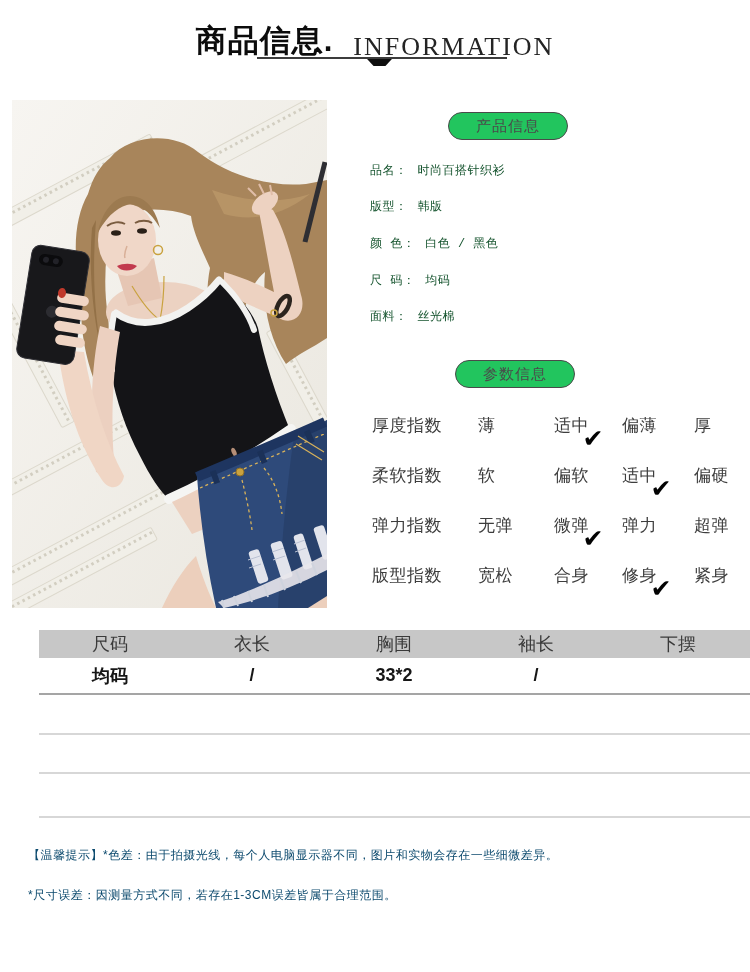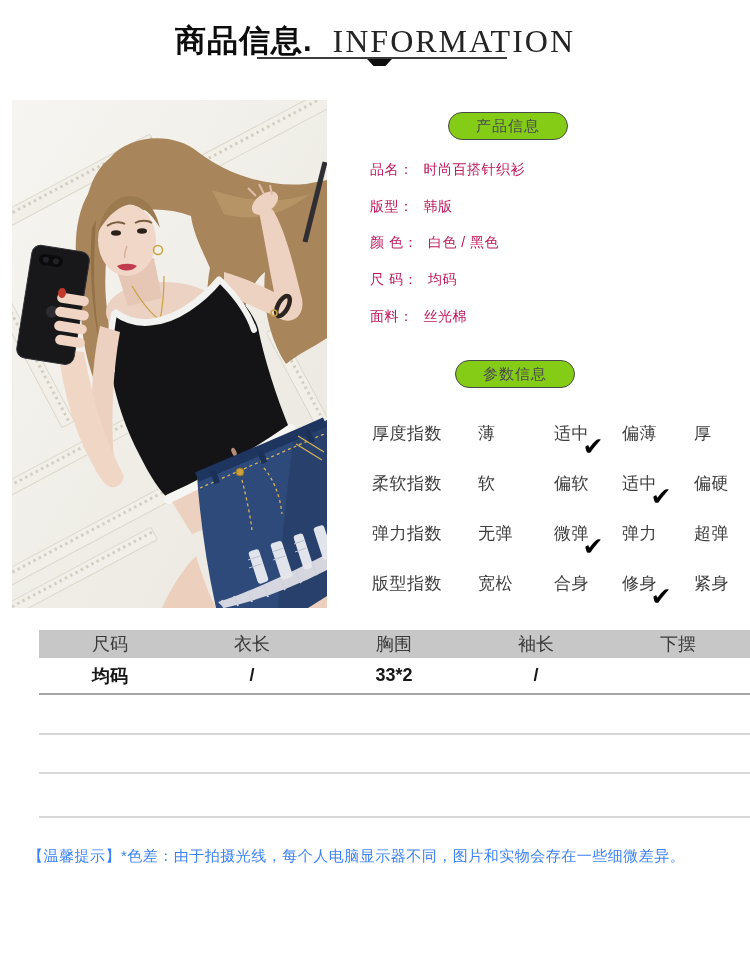--- a/index.html
+++ b/index.html
@@ -2,48 +2,48 @@
 <html><head>
 <meta charset="utf-8">
 <style>
   html,body{margin:0;padding:0;}
   body{
     width:750px;height:972px;position:relative;background:#ffffff;
     font-family:"Liberation Sans","DejaVu Sans",sans-serif;
     overflow:hidden;
   }
   
-  .header{position:absolute;top:20px;left:0;width:750px;display:flex;justify-content:center;align-items:center;gap:20px;}
+  .header{position:absolute;top:20px;left:0;width:750px;display:flex;justify-content:center;align-items:flex-end;gap:20px;}
   .header-cn{font-size:31px;font-weight:bold;color:#0c0c0c;letter-spacing:1px;}
-  .header-en{font-size:32px;font-family:"Liberation Serif","DejaVu Serif",serif;color:#242424;letter-spacing:2px;}
+  .header-en{font-size:26px;font-family:"Liberation Serif","DejaVu Serif",serif;color:#242424;letter-spacing:2px;}
   .header-line{position:absolute;left:257px;top:57px;width:250px;height:2px;background:#3c3c3c;}
   .header-tab{position:absolute;left:366px;top:59px;width:27px;height:7px;background:#0e0e0e;clip-path:polygon(4% 0,96% 0,72% 100%,28% 100%);}
   
   .photo{position:absolute;left:12px;top:100px;width:315px;height:508px;overflow:hidden;background:#f3f1ec;}
   
   .rpanel{position:absolute;left:360px;top:100px;width:386px;}
-  .pill{width:118px;height:26px;border:1px solid #4a4a4a;border-radius:14px;display:flex;align-items:center;justify-content:center;font-size:15px;color:#4a4a4a;background:#84cc16;letter-spacing:1px;}
+  .pill{width:118px;height:26px;border:1px solid #4a4a4a;border-radius:14px;display:flex;align-items:center;justify-content:center;font-size:15px;color:#4a4a4a;background:#22c55e;letter-spacing:1px;}
   .pill-product{position:absolute;left:88px;top:12px;}
   .pill-params{position:absolute;left:95px;top:260px;}
   .fields{position:absolute;left:10px;top:52px;width:370px;}
-  .field-row{height:36.6px;display:flex;align-items:center;font-size:14px;color:#be185d;letter-spacing:0.5px;}
+  .field-row{height:36.6px;display:flex;align-items:center;font-size:12px;color:#14532d;letter-spacing:0.5px;font-family:Liberation Mono, monospace;}
   .field-value{margin-left:10px;}
-  .params-rows{position:absolute;left:12px;top:308px;width:374px;}
+  .params-rows{position:absolute;left:12px;top:300px;width:374px;}
   .param-row{display:grid;grid-template-columns:106px 76px 68px 72px 1fr;align-items:center;height:50px;font-size:17px;color:#3d3d3d;letter-spacing:0.5px;}
   .param-opt{position:relative;display:inline-block;justify-self:start;}
   .check{position:absolute;right:-15px;bottom:-14px;font-size:25px;font-weight:bold;color:#020202;line-height:1;}
   
   .size-table{position:absolute;left:8px;top:630px;width:750px;padding-left:31px;}
   .st-header{height:28px;background:#c7c7c7;display:grid;grid-template-columns:repeat(5,142px);align-items:center;text-align:center;font-size:18px;color:#3a3a3a;}
   .st-row{height:35px;display:grid;grid-template-columns:repeat(5,142px);align-items:center;text-align:center;font-size:18px;font-weight:600;color:#161616;border-bottom:2px solid #a5a5a5;}
   .st-empty{border-bottom:2px solid #d7d7d7;}
   .st-e1{height:38px;} .st-e2{height:37px;} .st-e3{height:42px;}
   
   .notes{position:absolute;left:28px;top:846px;width:700px;}
-  .notes p{margin:0 0 21px 0;font-size:15px;line-height:19px;color:#3b82f6;letter-spacing:0.5px;}
+  .notes p{margin:0 0 21px 0;font-size:12px;line-height:19px;color:#0c4a6e;letter-spacing:0.5px;}
 </style>
 </head>
 <body>
 
 <div class="header">
   <span class="header-cn">商品信息.</span>
   <span class="header-en">INFORMATION</span>
 </div>
 <div class="header-line"></div>
 <div class="header-tab"></div>
@@ -258,13 +258,14 @@
     <span>33*2</span>
     <span>/</span>
   </div>
   <div class="st-empty st-e1"></div>
   <div class="st-empty st-e2"></div>
   <div class="st-empty st-e3"></div>
 </div>
 
 <div class="notes">
   <p>【温馨提示】*色差：由于拍摄光线，每个人电脑显示器不同，图片和实物会存在一些细微差异。</p>
+  <p>*尺寸误差：因测量方式不同，若存在1-3CM误差皆属于合理范围。</p>
 </div>
 
 </body></html>

